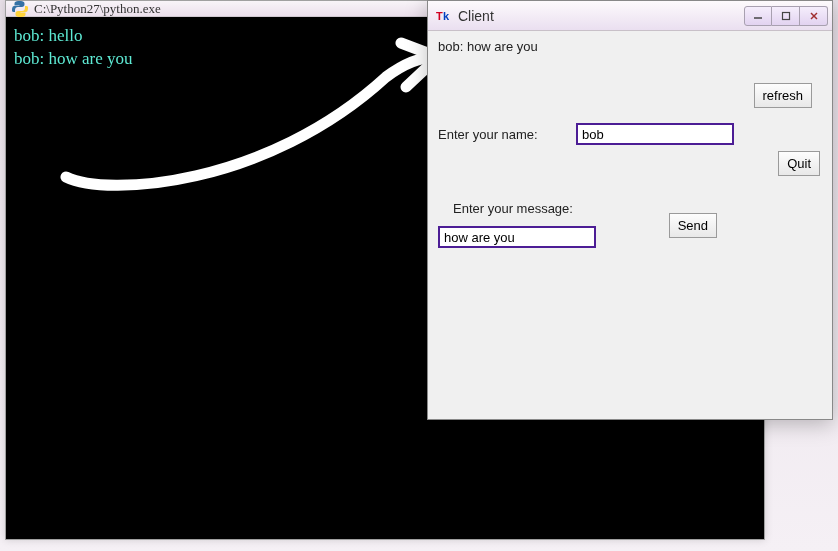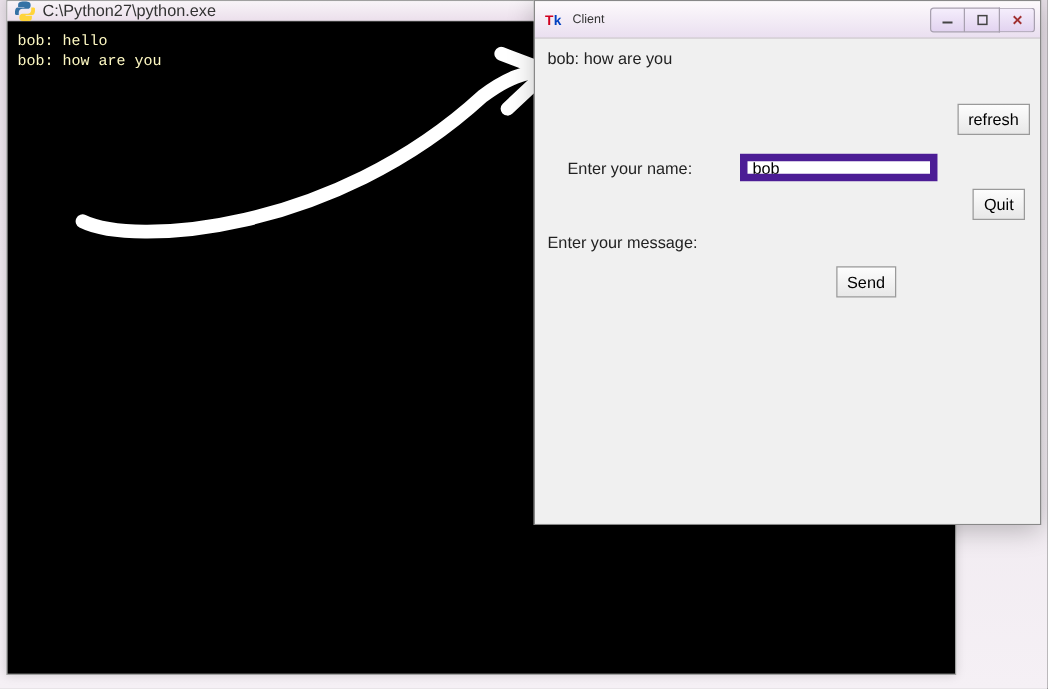--- a/index.html
+++ b/index.html
@@ -29,36 +29,37 @@
       flex-direction: column;
     }
     .console-titlebar {
       height: 16px;
       background: linear-gradient(to bottom, #f8f4f8 0%, #ece0ec 100%);
       border-bottom: 1px solid #d0c8d0;
       display: flex;
       align-items: center;
       padding: 0 6px;
       gap: 6px;
+      font-family: Liberation Serif, serif;
     }
     .python-icon {
       width: 16px;
       height: 16px;
       flex-shrink: 0;
     }
     .console-title {
       font-size: 13px;
       color: #333;
     }
     .console-body {
       flex: 1;
       background: #000;
-      color: #fef9c3;
-      font-family: Liberation Mono, monospace;
-      font-size: 12px;
+      color: #5eead4;
+      font-family: Liberation Serif, serif;
+      font-size: 17px;
       padding: 8px;
       line-height: 1.35;
       position: relative;
       overflow: hidden;
     }
     .console-line {
       white-space: pre;
     }
     .arrow-overlay {
       position: absolute;
@@ -90,21 +91,21 @@
       align-items: center;
       padding: 0 4px 0 8px;
       gap: 6px;
     }
     .tk-icon {
       width: 16px;
       height: 16px;
       flex-shrink: 0;
     }
     .client-title {
-      font-size: 10px;
+      font-size: 14px;
       color: #333;
       flex: 1;
     }
     .window-controls {
       display: flex;
       gap: 0;
       height: 20px;
     }
     .win-btn {
       width: 28px;
@@ -134,41 +135,41 @@
     }
     .tk-button {
       background: linear-gradient(to bottom, #fdfdfd 0%, #e8e8e8 100%);
       border: 1px solid #9a9a9a;
       padding: 4px 8px;
       font-size: 13px;
       font-family: inherit;
       cursor: default;
       position: absolute;
     }
-    .refresh-btn { right: 8px; top: 52px; }
+    .refresh-btn { right: 20px; top: 52px; }
     .quit-btn { right: 12px; top: 120px; text-align: center; }
     .send-btn { right: 115px; top: 182px; }
 
     .form-row {
       display: flex;
       align-items: center;
       gap: 10px;
       position: absolute;
     }
-    .row-name { left: 26px; top: 92px; align-items: center; }
-    .row-msg  { left: 10px; top: 155px; flex-direction: column; }
+    .row-name { left: 10px; top: 92px; align-items: center; }
+    .row-msg  { left: 10px; top: 170px; flex-direction: column; }
     .form-label {
       width: 128px;
       color: #222;
       font-size: 13px;
     }
     .form-input {
       width: 158px;
       height: 22px;
-      border: 6px solid #4c1d95;
+      border: 2px solid #4c1d95;
       background: #fff;
       font-size: 13px;
       padding: 2px 4px;
       font-family: inherit;
     }
   </style>
 </head>
 <body>
 
 <div class="console-window">
@@ -228,17 +229,18 @@
 
     <div class="form-row row-name">
       <span class="form-label">Enter your name:</span>
       <input class="form-input" type="text" value="bob" style="">
     </div>
 
     <button class="tk-button quit-btn">Quit</button>
 
     <div class="form-row row-msg">
       <span class="form-label">Enter your message:</span>
+      <input class="form-input" type="text" value="how are you" style="">
     </div>
 
     <button class="tk-button send-btn">Send</button>
   </div>
 </div>
 
 </body></html>

